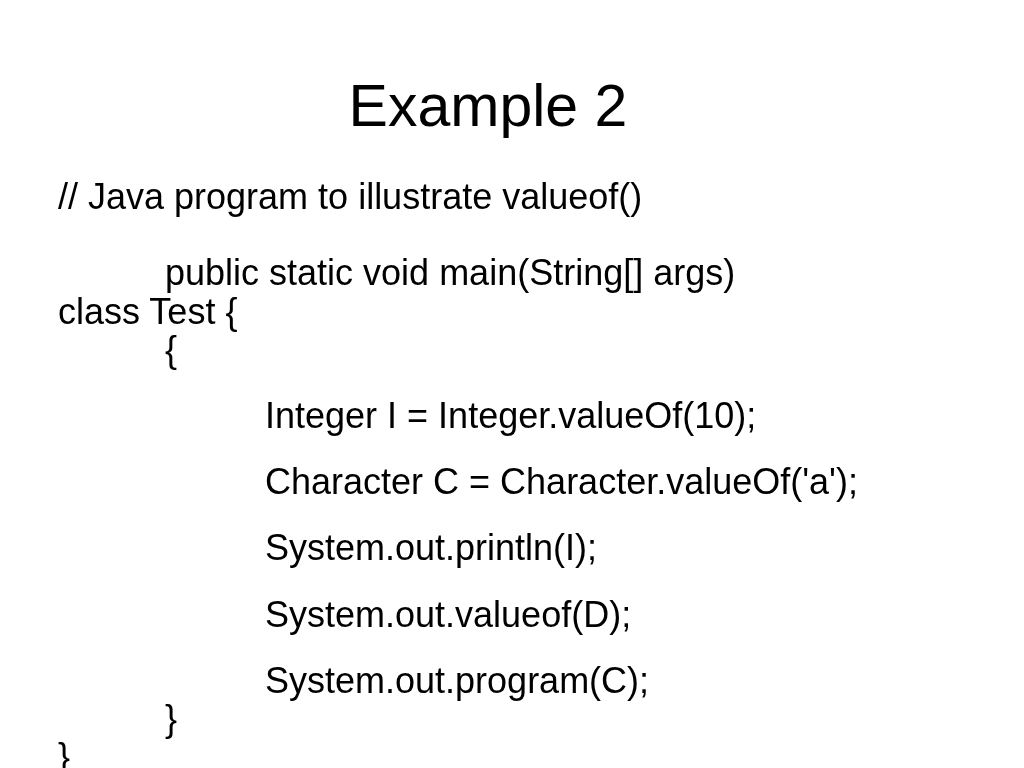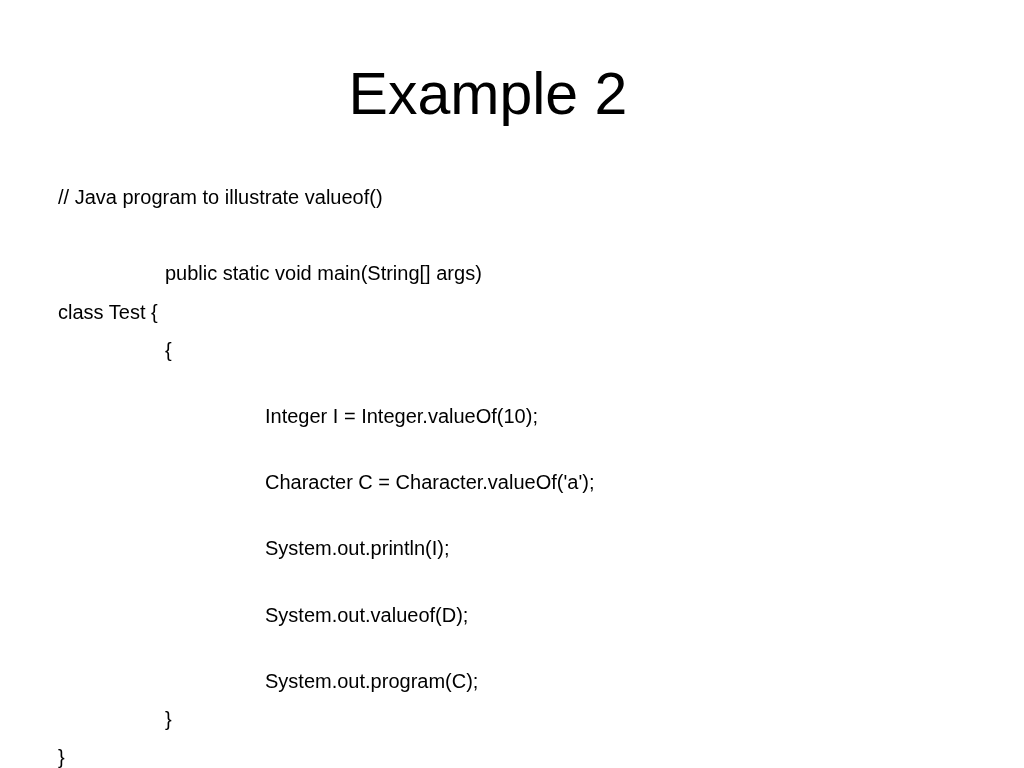--- a/index.html
+++ b/index.html
@@ -19,21 +19,21 @@
   .slide {
     position: relative;
     width: 1024px;
     height: 768px;
     background: #ffffff;
   }
 
   .slide-title {
     position: absolute;
     left: 0;
-    top: 63px;
+    top: 75px;
     width: 976px;
     text-align: center;
     font-size: 59px;
     font-weight: 400;
     line-height: 1.08;
     letter-spacing: 0px;
     color: #000000;
     white-space: nowrap;
   }
 
@@ -44,21 +44,21 @@
     width: 930px;
     font-size: 28px;
     line-height: 38.2px;
     font-weight: 400;
     color: #000000;
   }
 
   .code-line {
     white-space: pre;
     height: 38.2px;
-    font-size: 20px;
+    font-size: 36px;
   }
 
   .code-line.blank {
     height: 38.2px;
   }
 
   .indent-0 { padding-left: 0px; }
   .indent-1 { padding-left: 107px; }
   .indent-2 { padding-left: 207px; margin-top: 28px; }
 </style>

